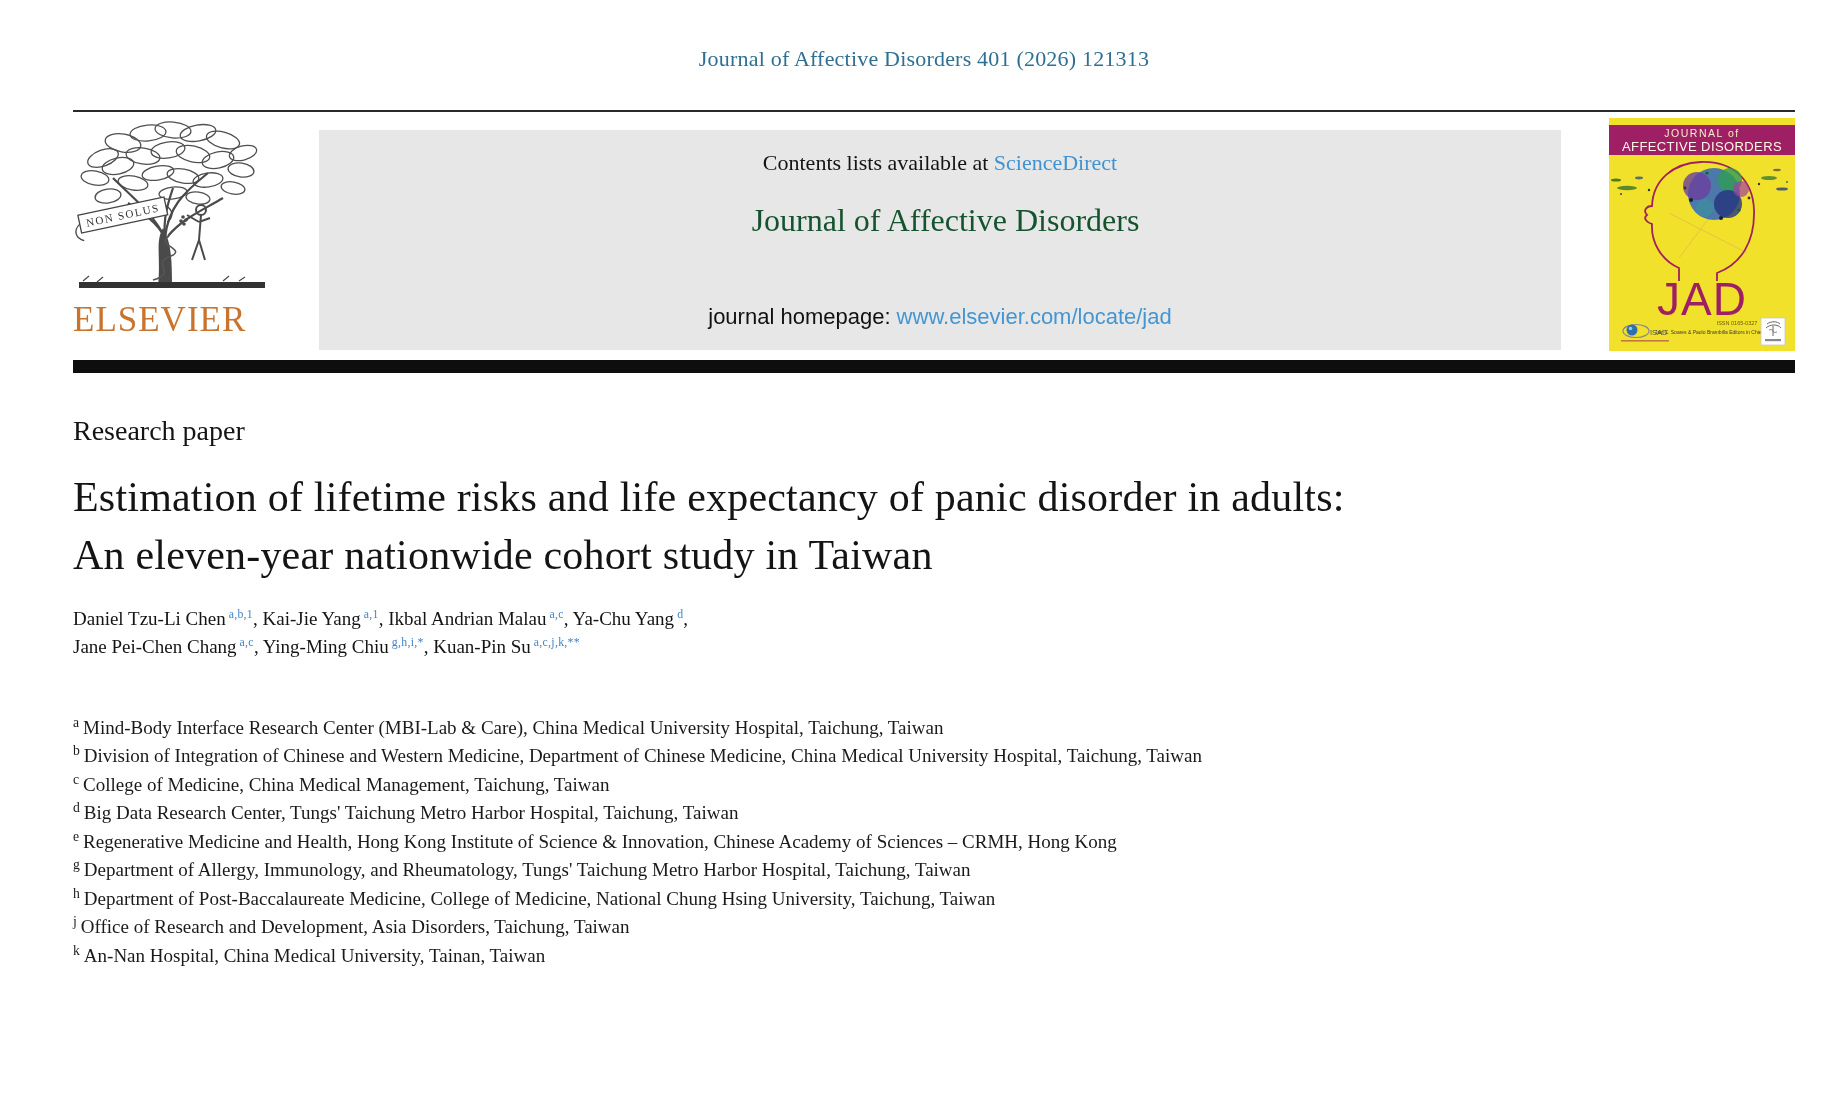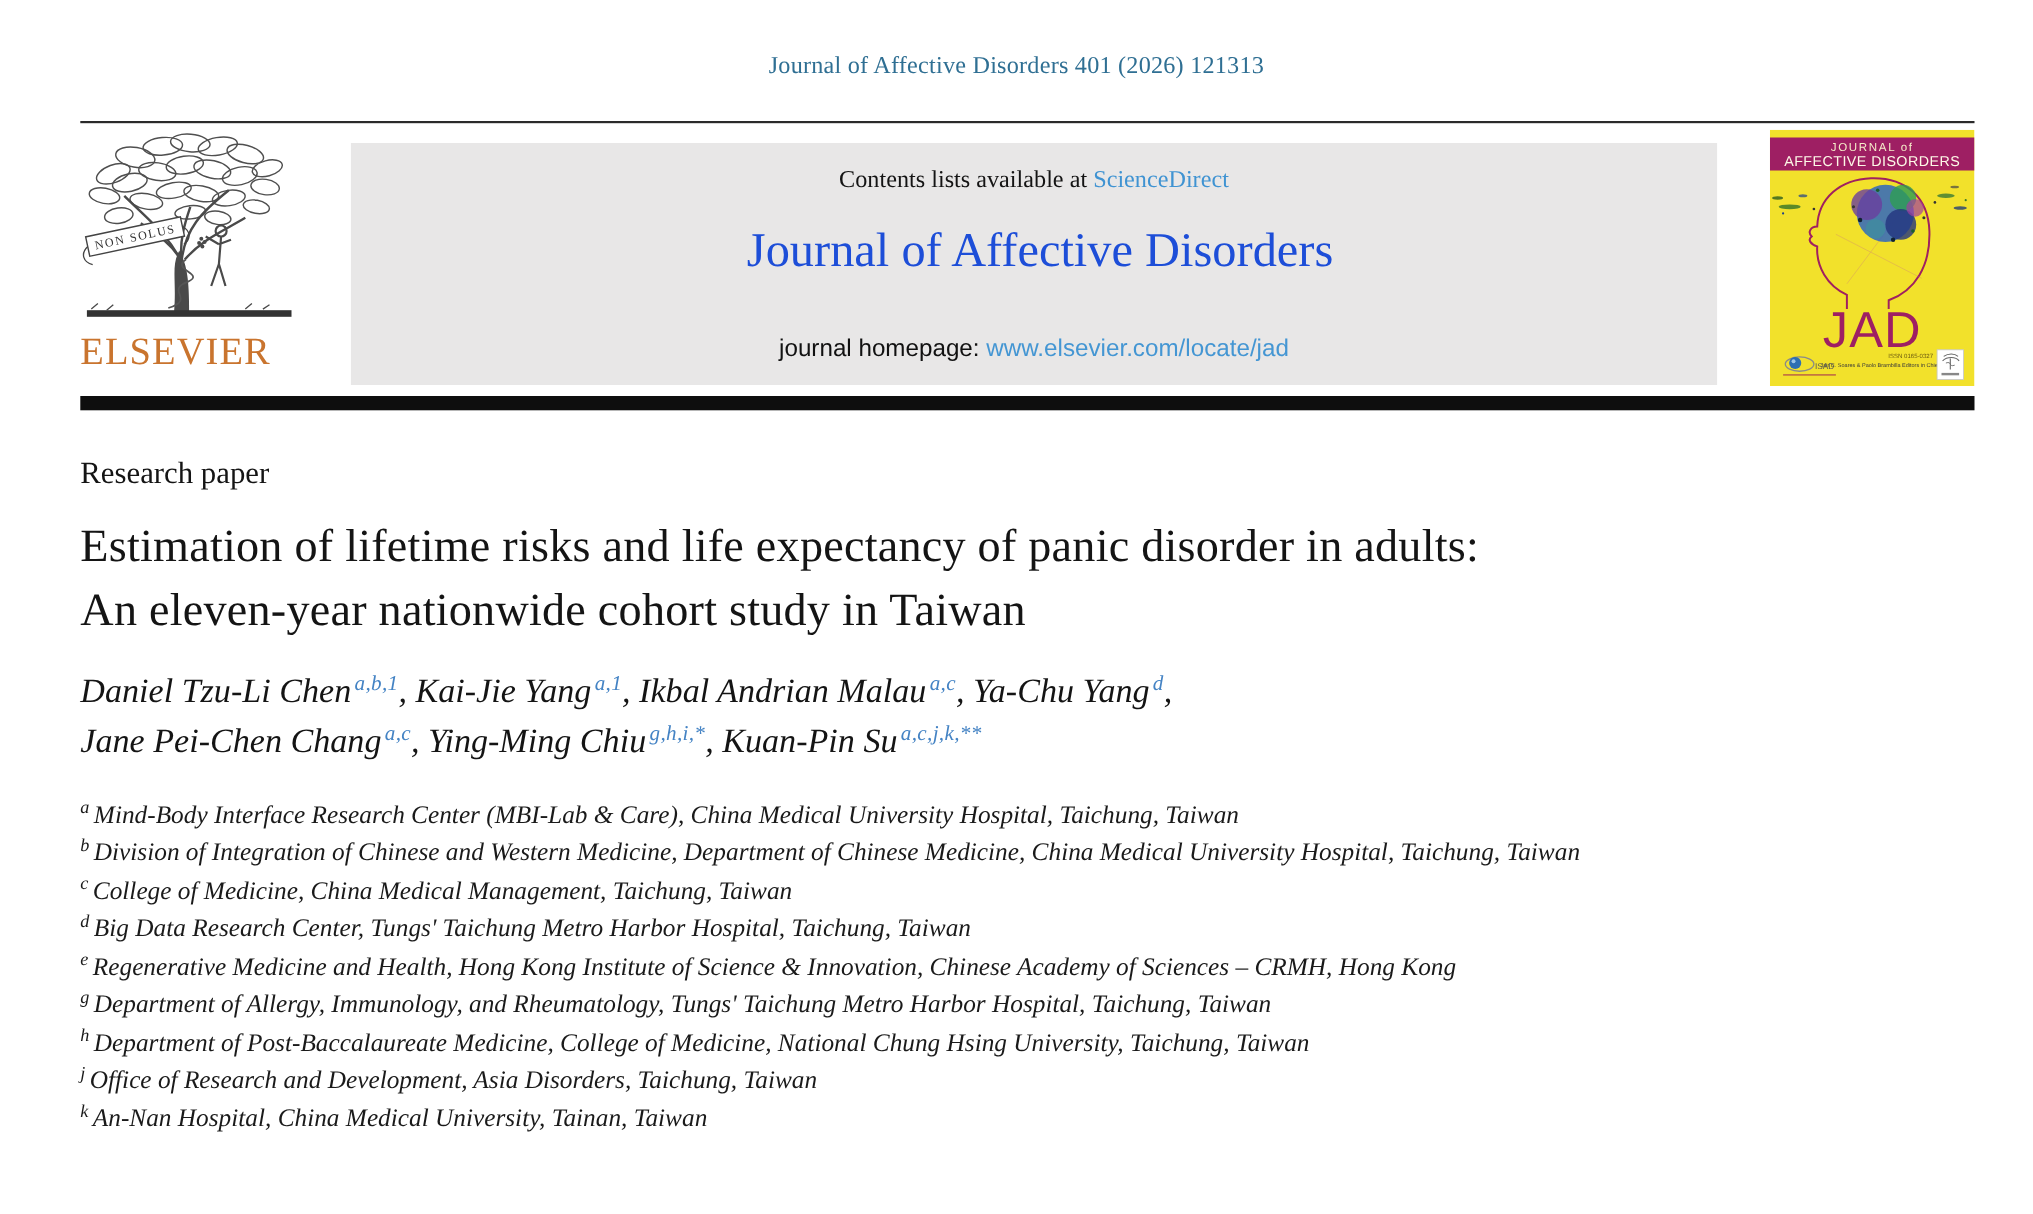--- a/index.html
+++ b/index.html
@@ -19,40 +19,40 @@
   .elsevier-word {
     font-size:35px; color:#c9742e; letter-spacing:1px; margin-top:-4px;
     font-family:"Liberation Serif", serif;
   }
   .banner {
     flex:1; margin-left:46px; background:#e8e7e7; height:220px; margin-top:12px;
     text-align:center; position:relative;
   }
   .contents-line { padding-top:20px; font-size:22px; }
   .link-sd { color:#3f93d2; text-decoration:none;text-align:center; }
-  .journal-title { font-size:44px; margin-top:26px; color:#1d4ed8;padding-left:11px; }
+  .journal-title { font-size:32px; margin-top:26px; color:#14532d;padding-left:11px; }
   .homepage-line {
     position:absolute; bottom:20px; left:0; width:100%;
     font-family:"Liberation Sans", sans-serif; font-size:22px; font-weight:500; color:#111;
   }
   .link-url { color:#4496d3; text-decoration:none; }
 
   .cover-col { width:186px; margin-left:48px; }
   .cover-col svg { display:block; }
 
   .black-bar { height:13px; background:#0e0e0e; margin:8px 53px 0 73px; }
 
   .article { margin:0 53px 0 73px; }
   .kind { margin-top:42px; font-size:28px; }
   .title { margin-top:22px; font-size:42px; line-height:1.38; letter-spacing:.2px; }
-  .authors { margin-top:20px; font-size:31px; line-height:1.5;font-style:italic; }
+  .authors { margin-top:20px; font-size:19px; line-height:1.5; }
   .authors sup {
     color:#4483c4; font-size:0.62em; line-height:0; margin-left:3px; letter-spacing:.3px;
   }
-  .affils { margin-top:26px; font-size:23px; line-height:1.5; font-style:italic; color:#1a1a1a; }
+  .affils { margin-top:52px; font-size:19px; line-height:1.5; color:#1a1a1a; }
   .affil-line sup { font-size:0.72em; line-height:0; margin-right:4px; }
 </style>
 </head>
 <body>
 
 <div>
 
   <div class="citation-row">
     <span class="citation">Journal of Affective Disorders 401 (2026) 121313</span>
   </div>

